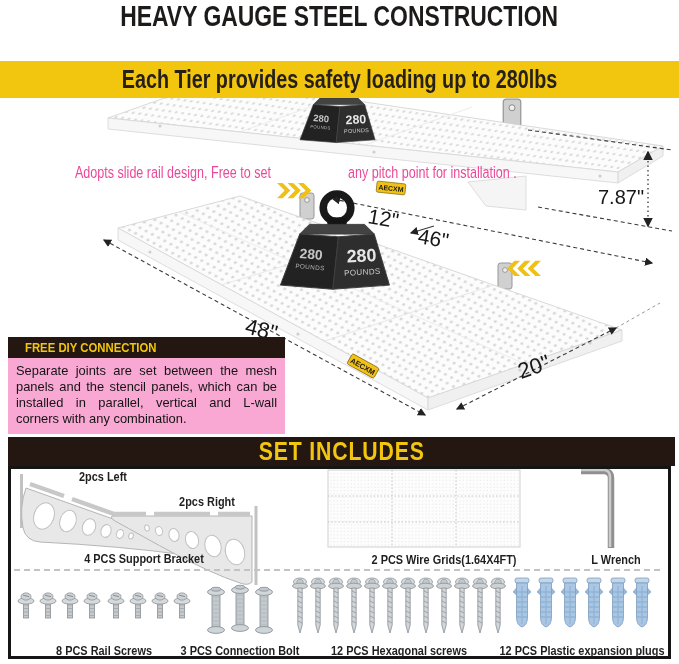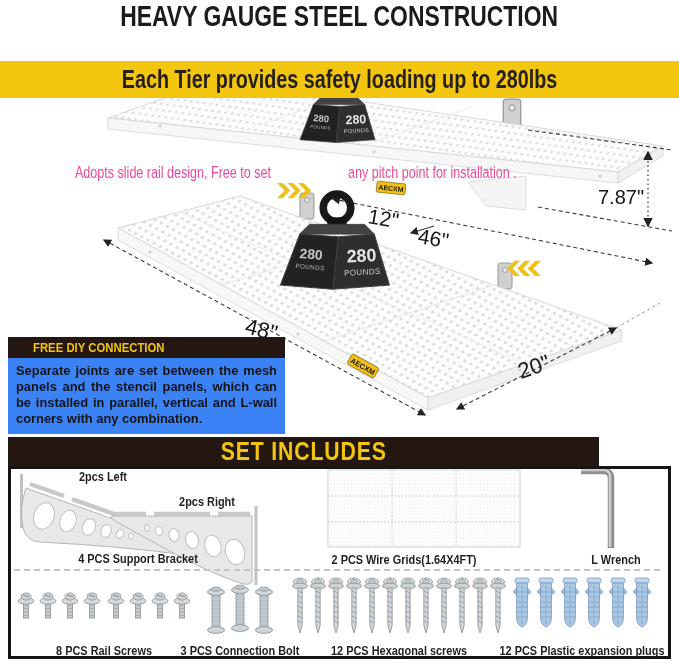--- a/index.html
+++ b/index.html
@@ -10,24 +10,24 @@
   .banner{position:absolute;left:0;top:33px;width:679px;height:37px;line-height:37px;
           text-align:center;background:#F2C60F;font-size:26px;font-weight:bold;color:#262019;z-index:3;margin-top:28px;}
   .cond{display:inline-block;transform:scaleX(0.79);white-space:nowrap;}
   .cond-l{display:inline-block;transform:scaleX(0.84);transform-origin:left center;white-space:nowrap;}
   .gfx{position:absolute;left:0;top:0;width:679px;height:664px;z-index:2;}
   .note{position:absolute;left:28px;top:162px;z-index:4;font-size:17.2px;font-weight:normal;
         color:#ec4899;line-height:21px;margin-left:47px;}
   .note .cond-n{display:inline-block;transform:scaleX(0.73);transform-origin:left center;white-space:nowrap;}
   .diy{position:absolute;left:8px;top:337px;width:277px;z-index:3;}
   .diy-h{height:21px;background:#241712;color:#F2C60F;font-weight:bold;font-size:13.5px;
-         line-height:22px;padding-left:25px;}
-  .diy-b{background:#3b82f6;color:#141414;font-weight:bold;font-size:12.9px;line-height:15.9px;
+         line-height:22px;padding-left:17px;}
+  .diy-b{background:#f9a8d4;color:#141414;font-weight:normal;font-size:12.9px;line-height:15.9px;
          padding:5px 8px 7px;text-align:justify;}
-  .seth{position:absolute;left:8px;top:437px;width:591px;height:29px;line-height:29px;
+  .seth{position:absolute;left:8px;top:437px;width:667px;height:29px;line-height:29px;
         background:#241712;text-align:center;z-index:3;}
   .seth .cond{color:#F2C60F;font-size:25px;font-weight:bold;transform:scaleX(0.85);letter-spacing:1px;}
   .setbox{position:absolute;left:8px;top:466px;width:663px;height:193px;box-sizing:border-box;
           border:3px solid #151515;z-index:3;}
   .sep{position:absolute;left:14px;top:569px;width:646px;border-top:2px dashed #c3c3c3;z-index:3;}
   .cap{position:absolute;transform:translateX(-50%);font-size:13px;font-weight:bold;
        color:#1f1f1f;white-space:nowrap;z-index:4;}
   .cap .cx{display:inline-block;transform:scaleX(0.84);}
 </style>
 </head>
@@ -260,21 +260,21 @@
     <div class="diy-h"><span class="cond-l">FREE DIY CONNECTION</span></div>
     <div class="diy-b">Separate joints are set between the mesh panels and the stencil panels, which can be installed in parallel, vertical and L-wall corners with any combination.</div>
   </div>
 
   <div class="seth"><span class="cond">SET INCLUDES</span></div>
   <div class="setbox"></div>
   <div class="sep"></div>
 
   <div class="cap" style="left:103px;top:469px"><span class="cx">2pcs Left</span></div>
   <div class="cap" style="left:207px;top:494px"><span class="cx">2pcs Right</span></div>
-  <div class="cap" style="left:138px;top:551px"><span class="cx">4 PCS Support Bracket</span></div>
-  <div class="cap" style="left:404px;top:552px"><span class="cx">2 PCS Wire Grids(1.64X4FT)</span></div>
+  <div class="cap" style="left:144px;top:551px"><span class="cx">4 PCS Support Bracket</span></div>
+  <div class="cap" style="left:444px;top:552px"><span class="cx">2 PCS Wire Grids(1.64X4FT)</span></div>
   <div class="cap" style="left:616px;top:552px"><span class="cx">L Wrench</span></div>
   <div class="cap" style="left:104px;top:643px"><span class="cx">8 PCS Rail Screws</span></div>
   <div class="cap" style="left:240px;top:643px"><span class="cx">3 PCS Connection Bolt</span></div>
   <div class="cap" style="left:399px;top:643px"><span class="cx">12 PCS Hexagonal screws</span></div>
   <div class="cap" style="left:582px;top:643px"><span class="cx">12 PCS Plastic expansion plugs</span></div>
 
 </div>
 
 </body></html>

